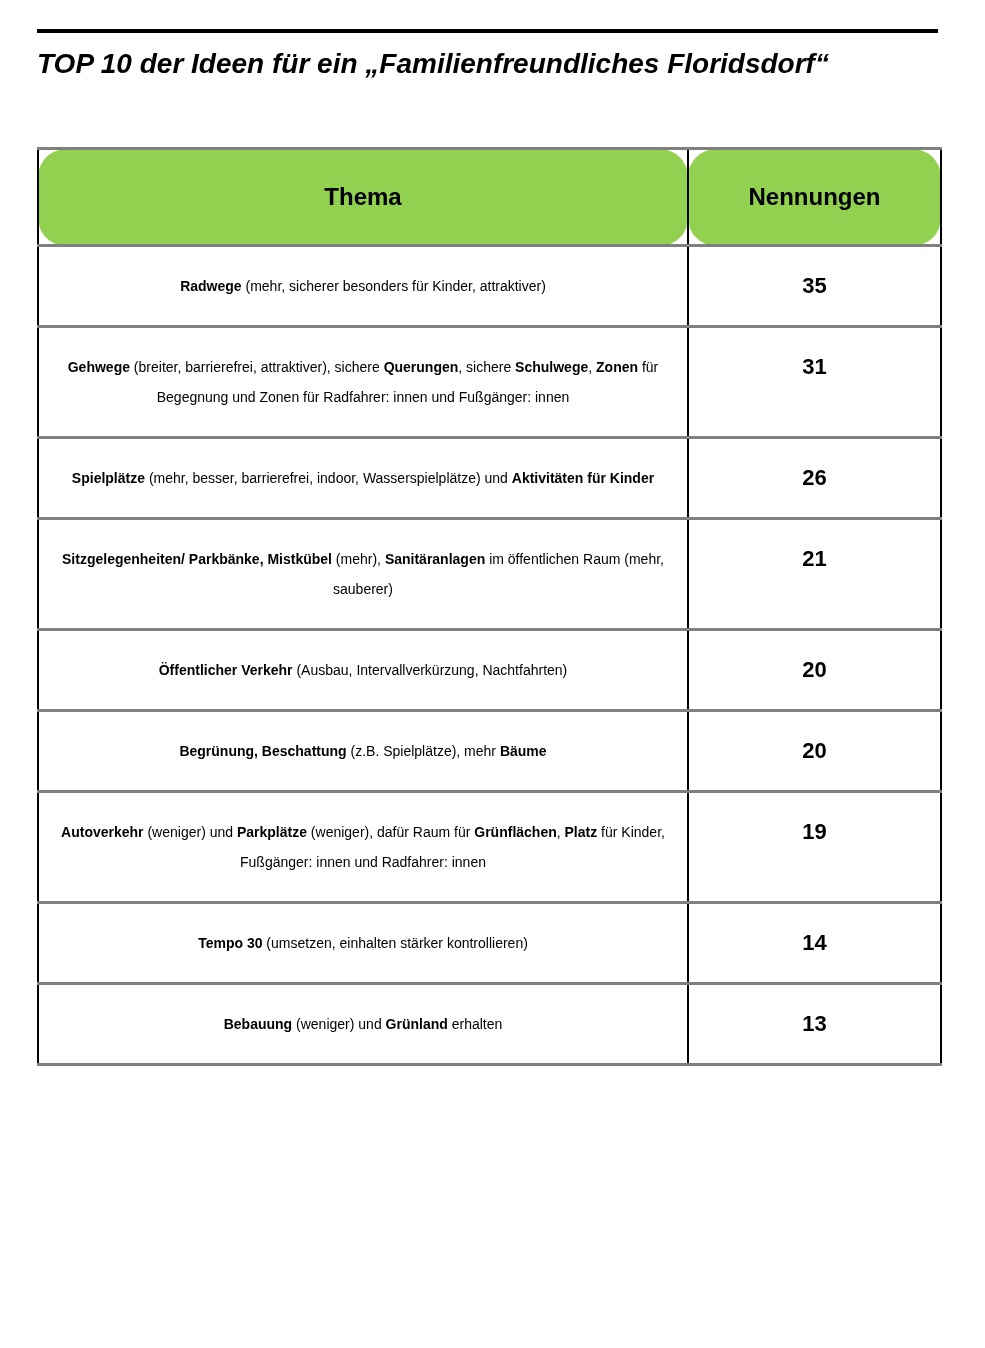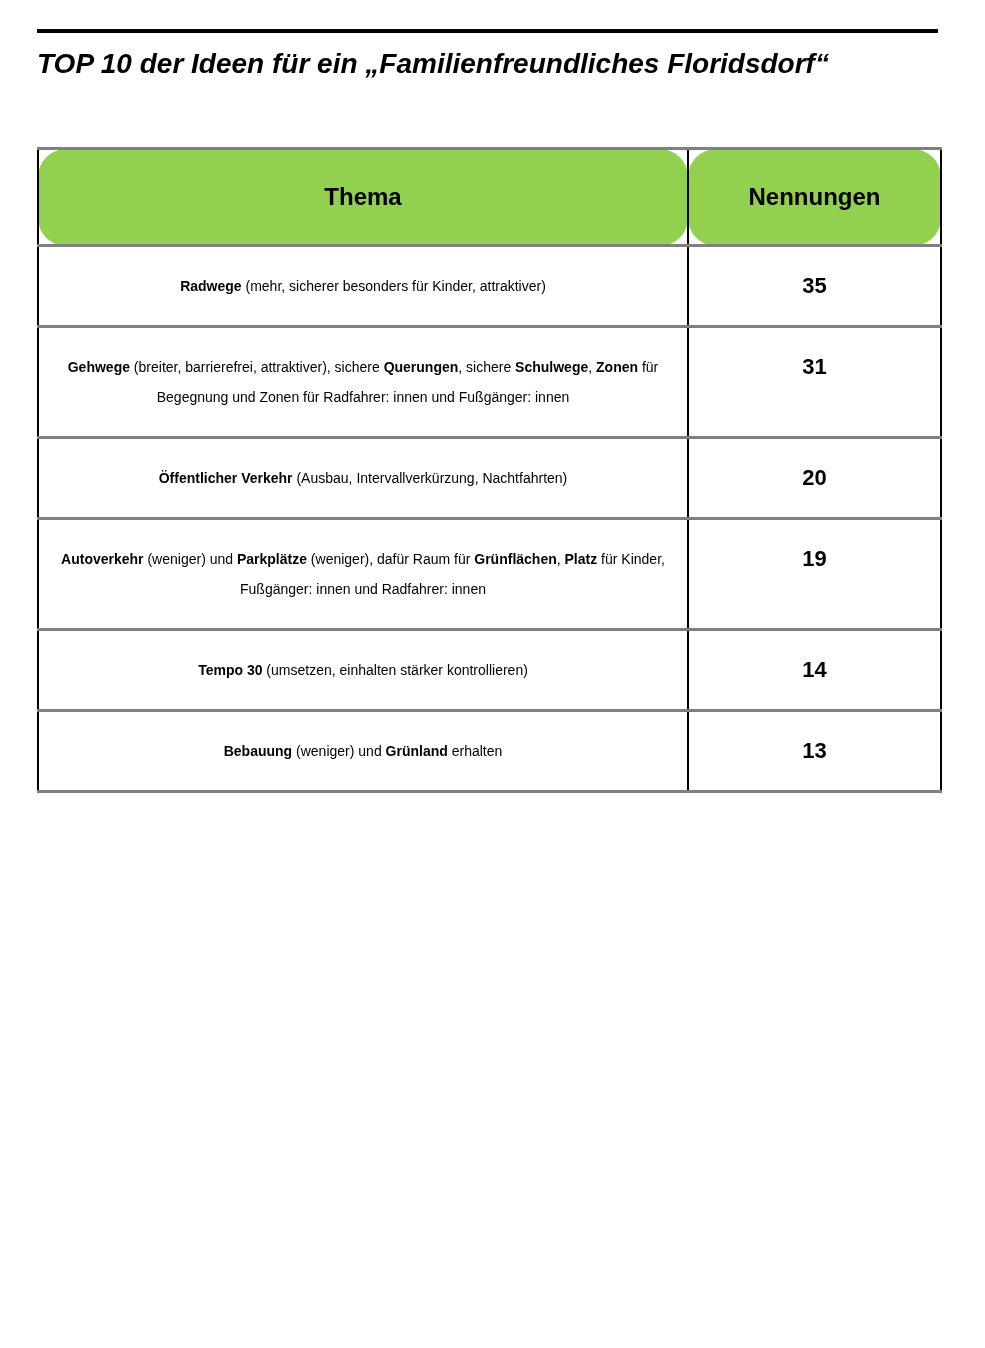--- a/index.html
+++ b/index.html
@@ -104,21 +104,33 @@
 
     <tr>
           <td class="thema-cell"><span class="bold">Radwege</span><span> (mehr, sicherer besonders für Kinder, attraktiver)</span></td>
           <td class="count-cell">35</td>
         </tr>
         <tr>
           <td class="thema-cell"><span class="bold">Gehwege</span><span> (breiter, barrierefrei, attraktiver), sichere </span><span class="bold">Querungen</span><span>, sichere </span><span class="bold">Schulwege</span><span>, </span><span class="bold">Zonen</span><span> für Begegnung und Zonen für Radfahrer: innen und Fußgänger: innen</span></td>
           <td class="count-cell">31</td>
         </tr>
         <tr>
+          <td class="thema-cell"><span class="bold">Spielplätze</span><span> (mehr, besser, barrierefrei, indoor, Wasserspielplätze) und </span><span class="bold">Aktivitäten für Kinder</span></td>
+          <td class="count-cell">26</td>
+        </tr>
+        <tr>
+          <td class="thema-cell"><span class="bold">Sitzgelegenheiten/ Parkbänke, Mistkübel</span><span> (mehr), </span><span class="bold">Sanitäranlagen</span><span> im öffentlichen Raum (mehr, sauberer)</span></td>
+          <td class="count-cell">21</td>
+        </tr>
+        <tr>
           <td class="thema-cell"><span class="bold">Öffentlicher Verkehr</span><span> (Ausbau, Intervallverkürzung, Nachtfahrten)</span></td>
+          <td class="count-cell">20</td>
+        </tr>
+        <tr>
+          <td class="thema-cell"><span class="bold">Begrünung, Beschattung</span><span> (z.B. Spielplätze), mehr </span><span class="bold">Bäume</span></td>
           <td class="count-cell">20</td>
         </tr>
         <tr>
           <td class="thema-cell"><span class="bold">Autoverkehr</span><span> (weniger) und </span><span class="bold">Parkplätze</span><span> (weniger), dafür Raum für </span><span class="bold">Grünflächen</span><span>, </span><span class="bold">Platz</span><span> für Kinder, Fußgänger: innen und Radfahrer: innen</span></td>
           <td class="count-cell">19</td>
         </tr>
         <tr>
           <td class="thema-cell"><span class="bold">Tempo 30</span><span> (umsetzen, einhalten stärker kontrollieren)</span></td>
           <td class="count-cell">14</td>
         </tr>

